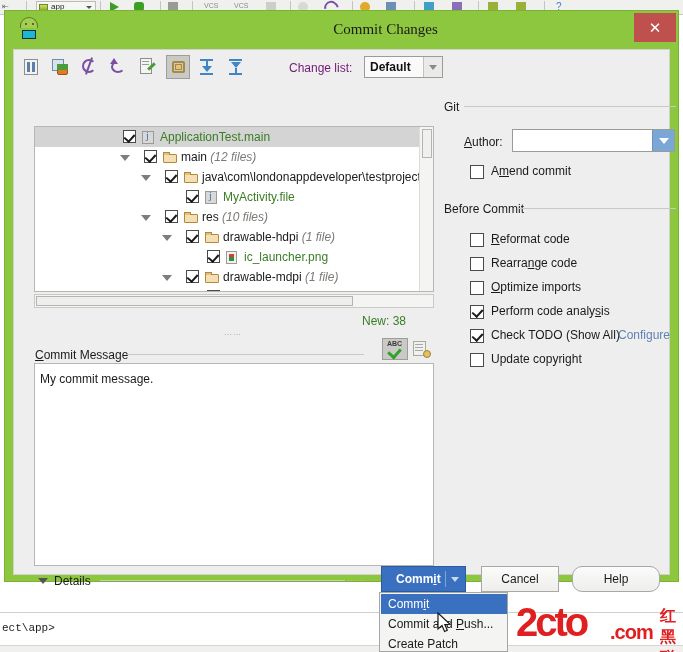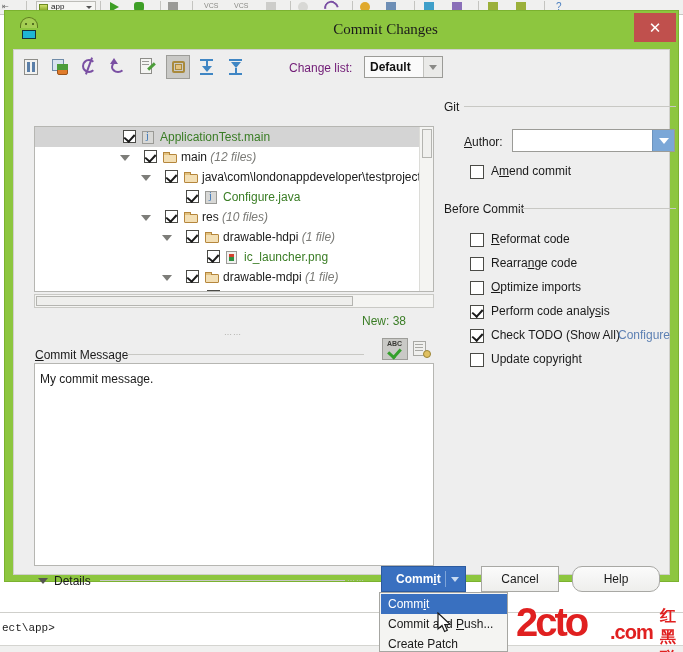--- a/index.html
+++ b/index.html
@@ -858,21 +858,21 @@
               <span class="tw-check" style="left: 130px;"></span>
               <span class="ico-folder" style="left: 149px;">
                 <span class="fb"></span>
                 <span class="ft"></span>
               </span>
               <span class="tw-name nm-dark" style="left: 167px;">java\com\londonappdeveloper\testproject<span class="nm-count"> (1 f</span></span>
             </div>
             <div class="tree-row" style="top: 60px;">
               <span class="tw-check" style="left: 151px;"></span>
               <span class="ico-java" style="left: 170px;"></span>
-              <span class="tw-name nm-green" style="left: 188px;">Configure.java</span>
+              <span class="tw-name nm-green" style="left: 188px;">MyActivity.file</span>
             </div>
             <div class="tree-row" style="top: 80px;">
               <span class="tw-arrow" style="left: 106px;"></span>
               <span class="tw-check" style="left: 130px;"></span>
               <span class="ico-folder" style="left: 149px;">
                 <span class="fb"></span>
                 <span class="ft"></span>
               </span>
               <span class="tw-name nm-dark" style="left: 167px;">res<span class="nm-count"> (10 files)</span></span>
             </div>

